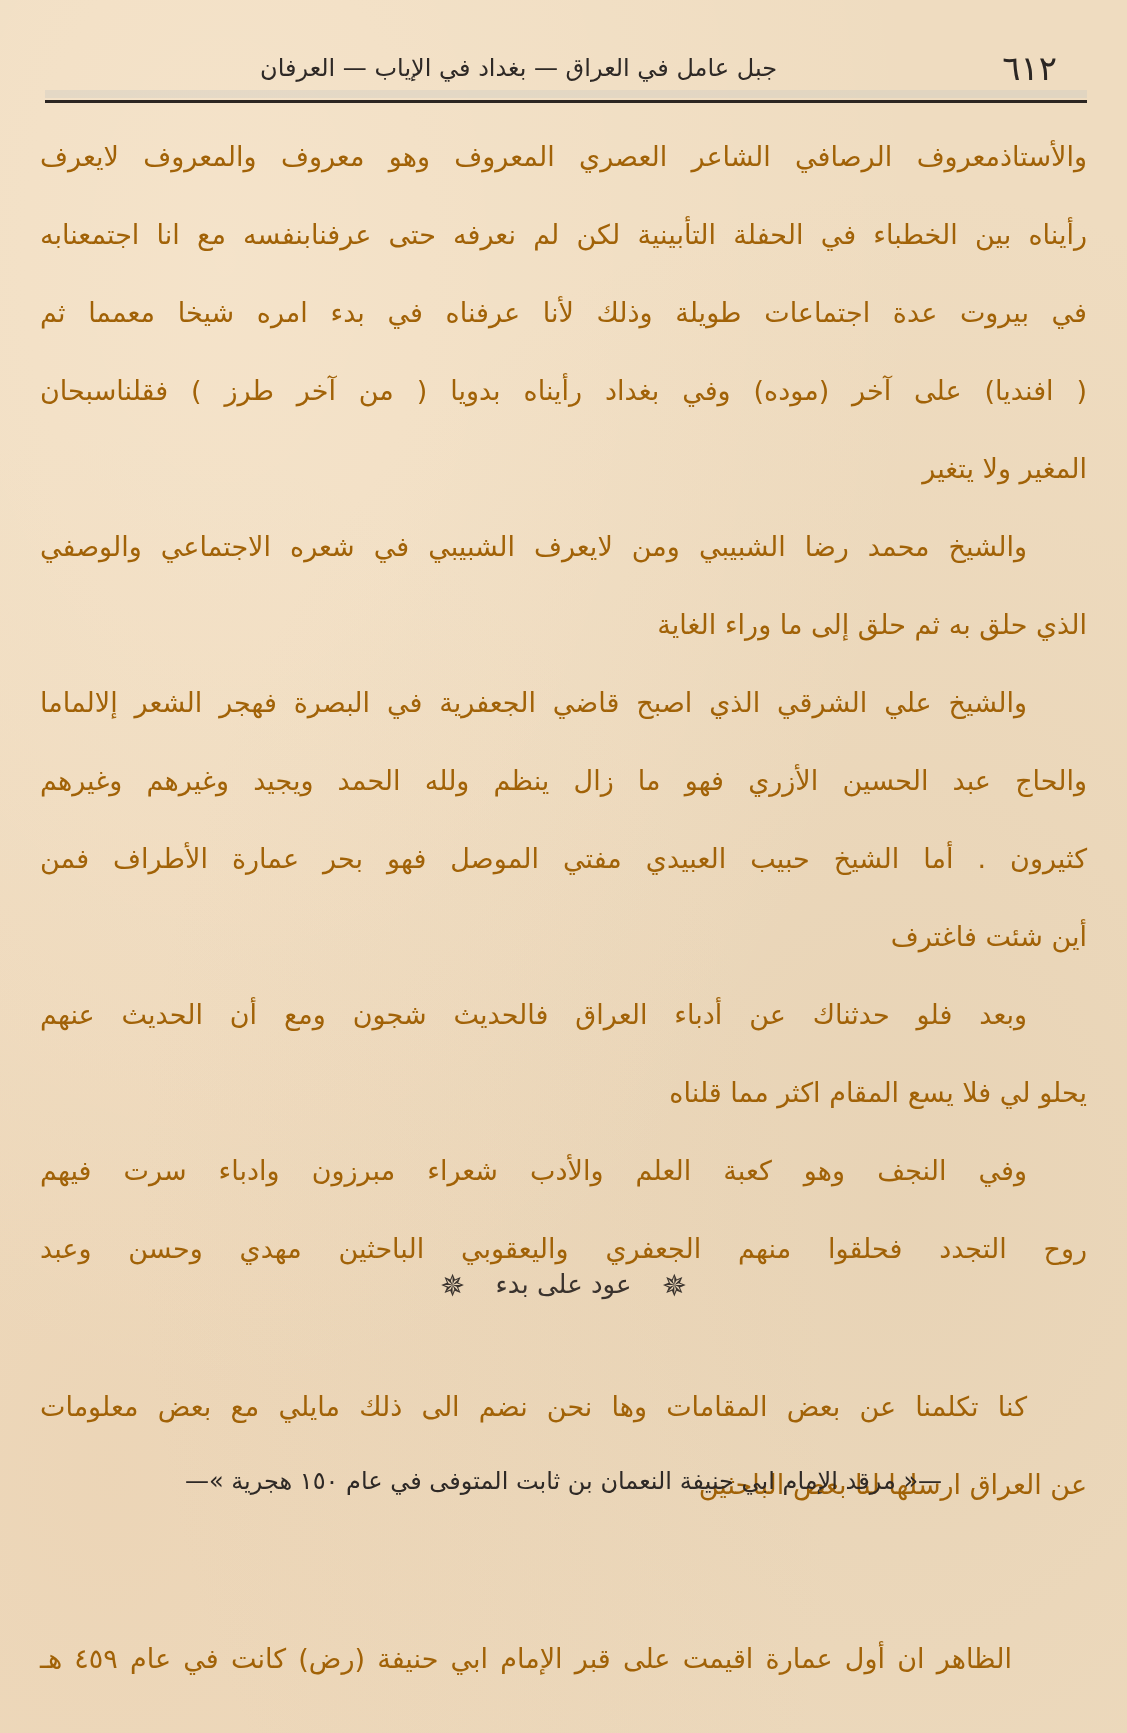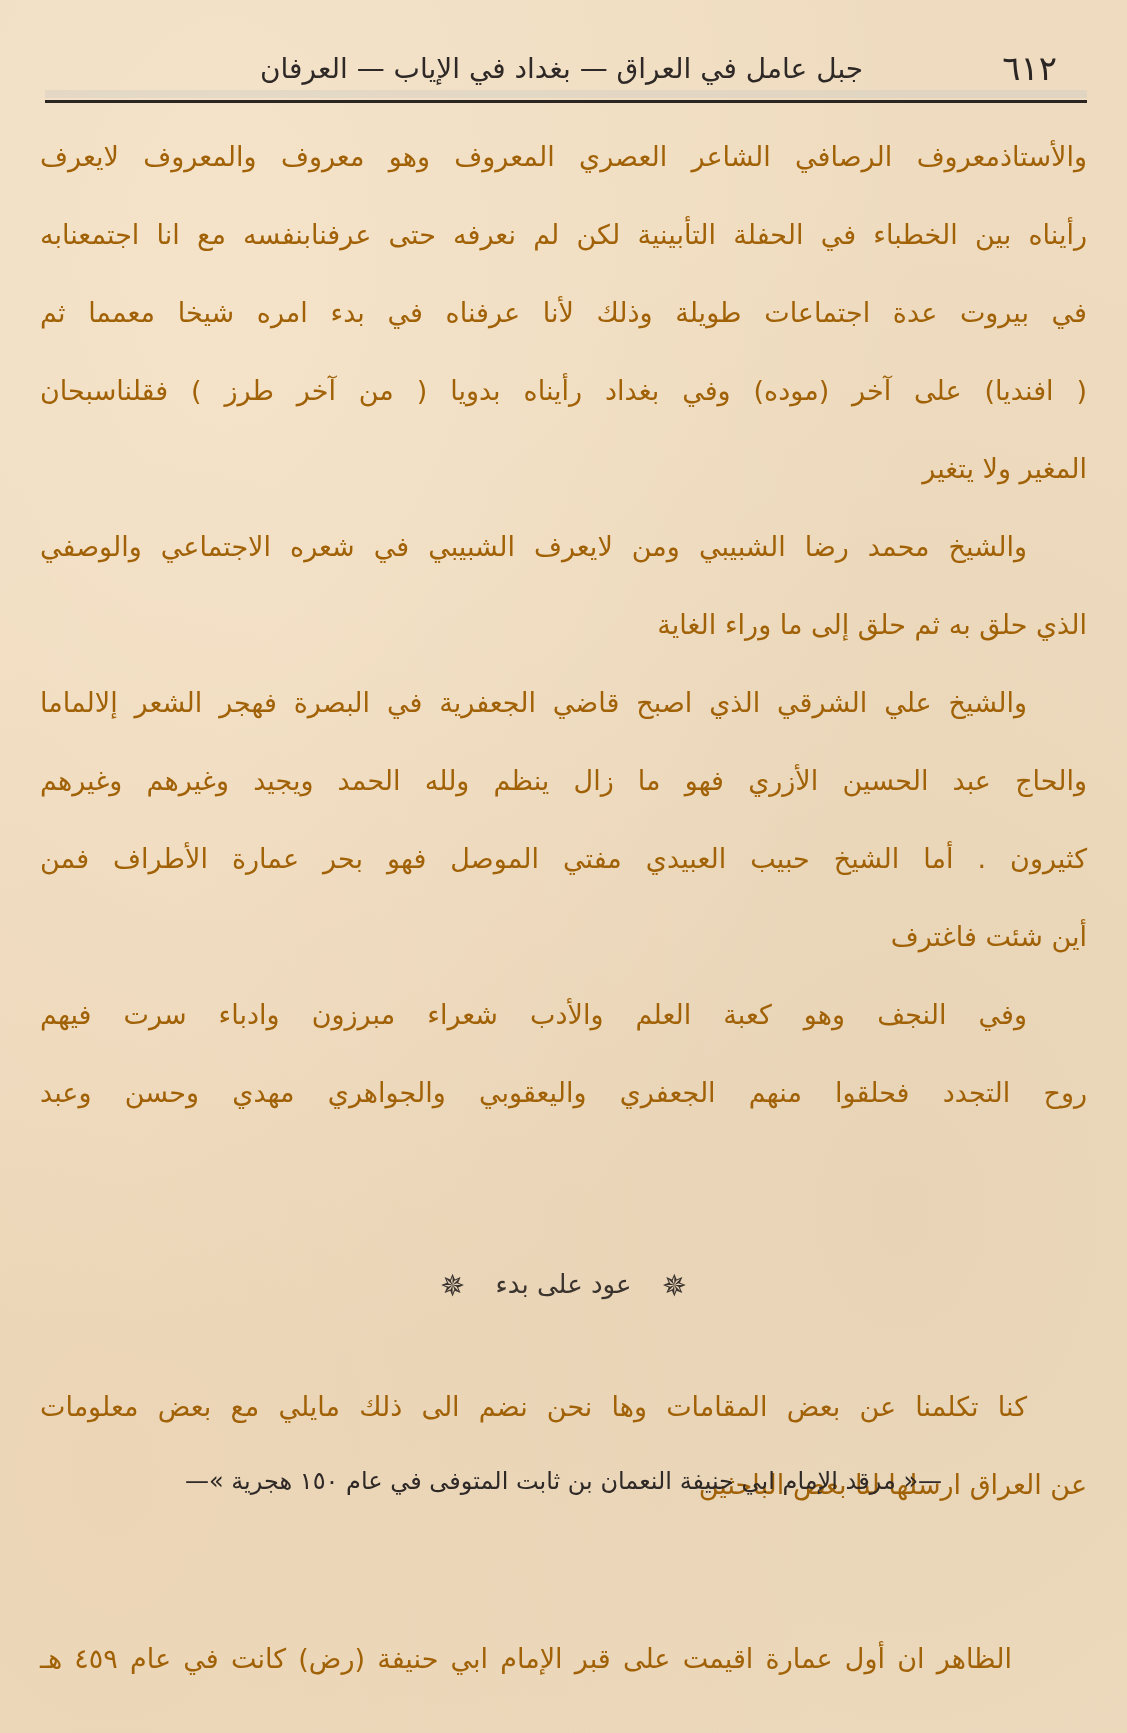--- a/index.html
+++ b/index.html
@@ -37,21 +37,21 @@
     justify-content: space-between;
     direction: rtl;
   }
   .page-number {
     font-family: "DejaVu Serif", serif;
     font-size: 34px;
     letter-spacing: 8px;
     color: #2b2623;
   }
   .head-title {
-    font-size: 28px;
+    font-size: 24px;
     color: #2e2926;
     white-space: nowrap;
   }
   .head-rule {
     position: absolute;
     top: 100px;
     left: 45px;
     right: 40px;
     height: 3px;
     background: #2c2622;
@@ -153,24 +153,26 @@
       <div class="line indent">والشيخ محمد رضا الشبيبي ومن لايعرف الشبيبي في شعره الاجتماعي والوصفي</div>
       <div class="line last">الذي حلق به ثم حلق إلى ما وراء الغاية</div>
     </div>
     <div class="paragraph">
       <div class="line indent">والشيخ علي الشرقي الذي اصبح قاضي الجعفرية في البصرة فهجر الشعر إلالماما</div>
       <div class="line">والحاج عبد الحسين الأزري فهو ما زال ينظم ولله الحمد ويجيد وغيرهم وغيرهم</div>
       <div class="line">كثيرون . أما الشيخ حبيب العبيدي مفتي الموصل فهو بحر عمارة الأطراف فمن</div>
       <div class="line last">أين شئت فاغترف</div>
     </div>
     <div class="paragraph">
+      <div class="line indent">وبعد فلو حدثناك عن أدباء العراق فالحديث شجون ومع أن الحديث عنهم</div>
+      <div class="line last">يحلو لي فلا يسع المقام اكثر مما قلناه</div>
     </div>
     <div class="paragraph">
       <div class="line indent">وفي النجف وهو كعبة العلم والأدب شعراء مبرزون وادباء سرت فيهم</div>
-      <div class="line">روح التجدد فحلقوا منهم الجعفري واليعقوبي والجواهري مهدي وحسن وعبد</div>
+      <div class="line">روح التجدد فحلقوا منهم الجعفري واليعقوبي الباحثين مهدي وحسن وعبد</div>
     </div>
   </div>
 
   <div class="ornament-heading">
     <span class="star">✵</span>
     <span>عود على بدء</span>
     <span class="star">✵</span>
   </div>
 
   <div class="section2">

